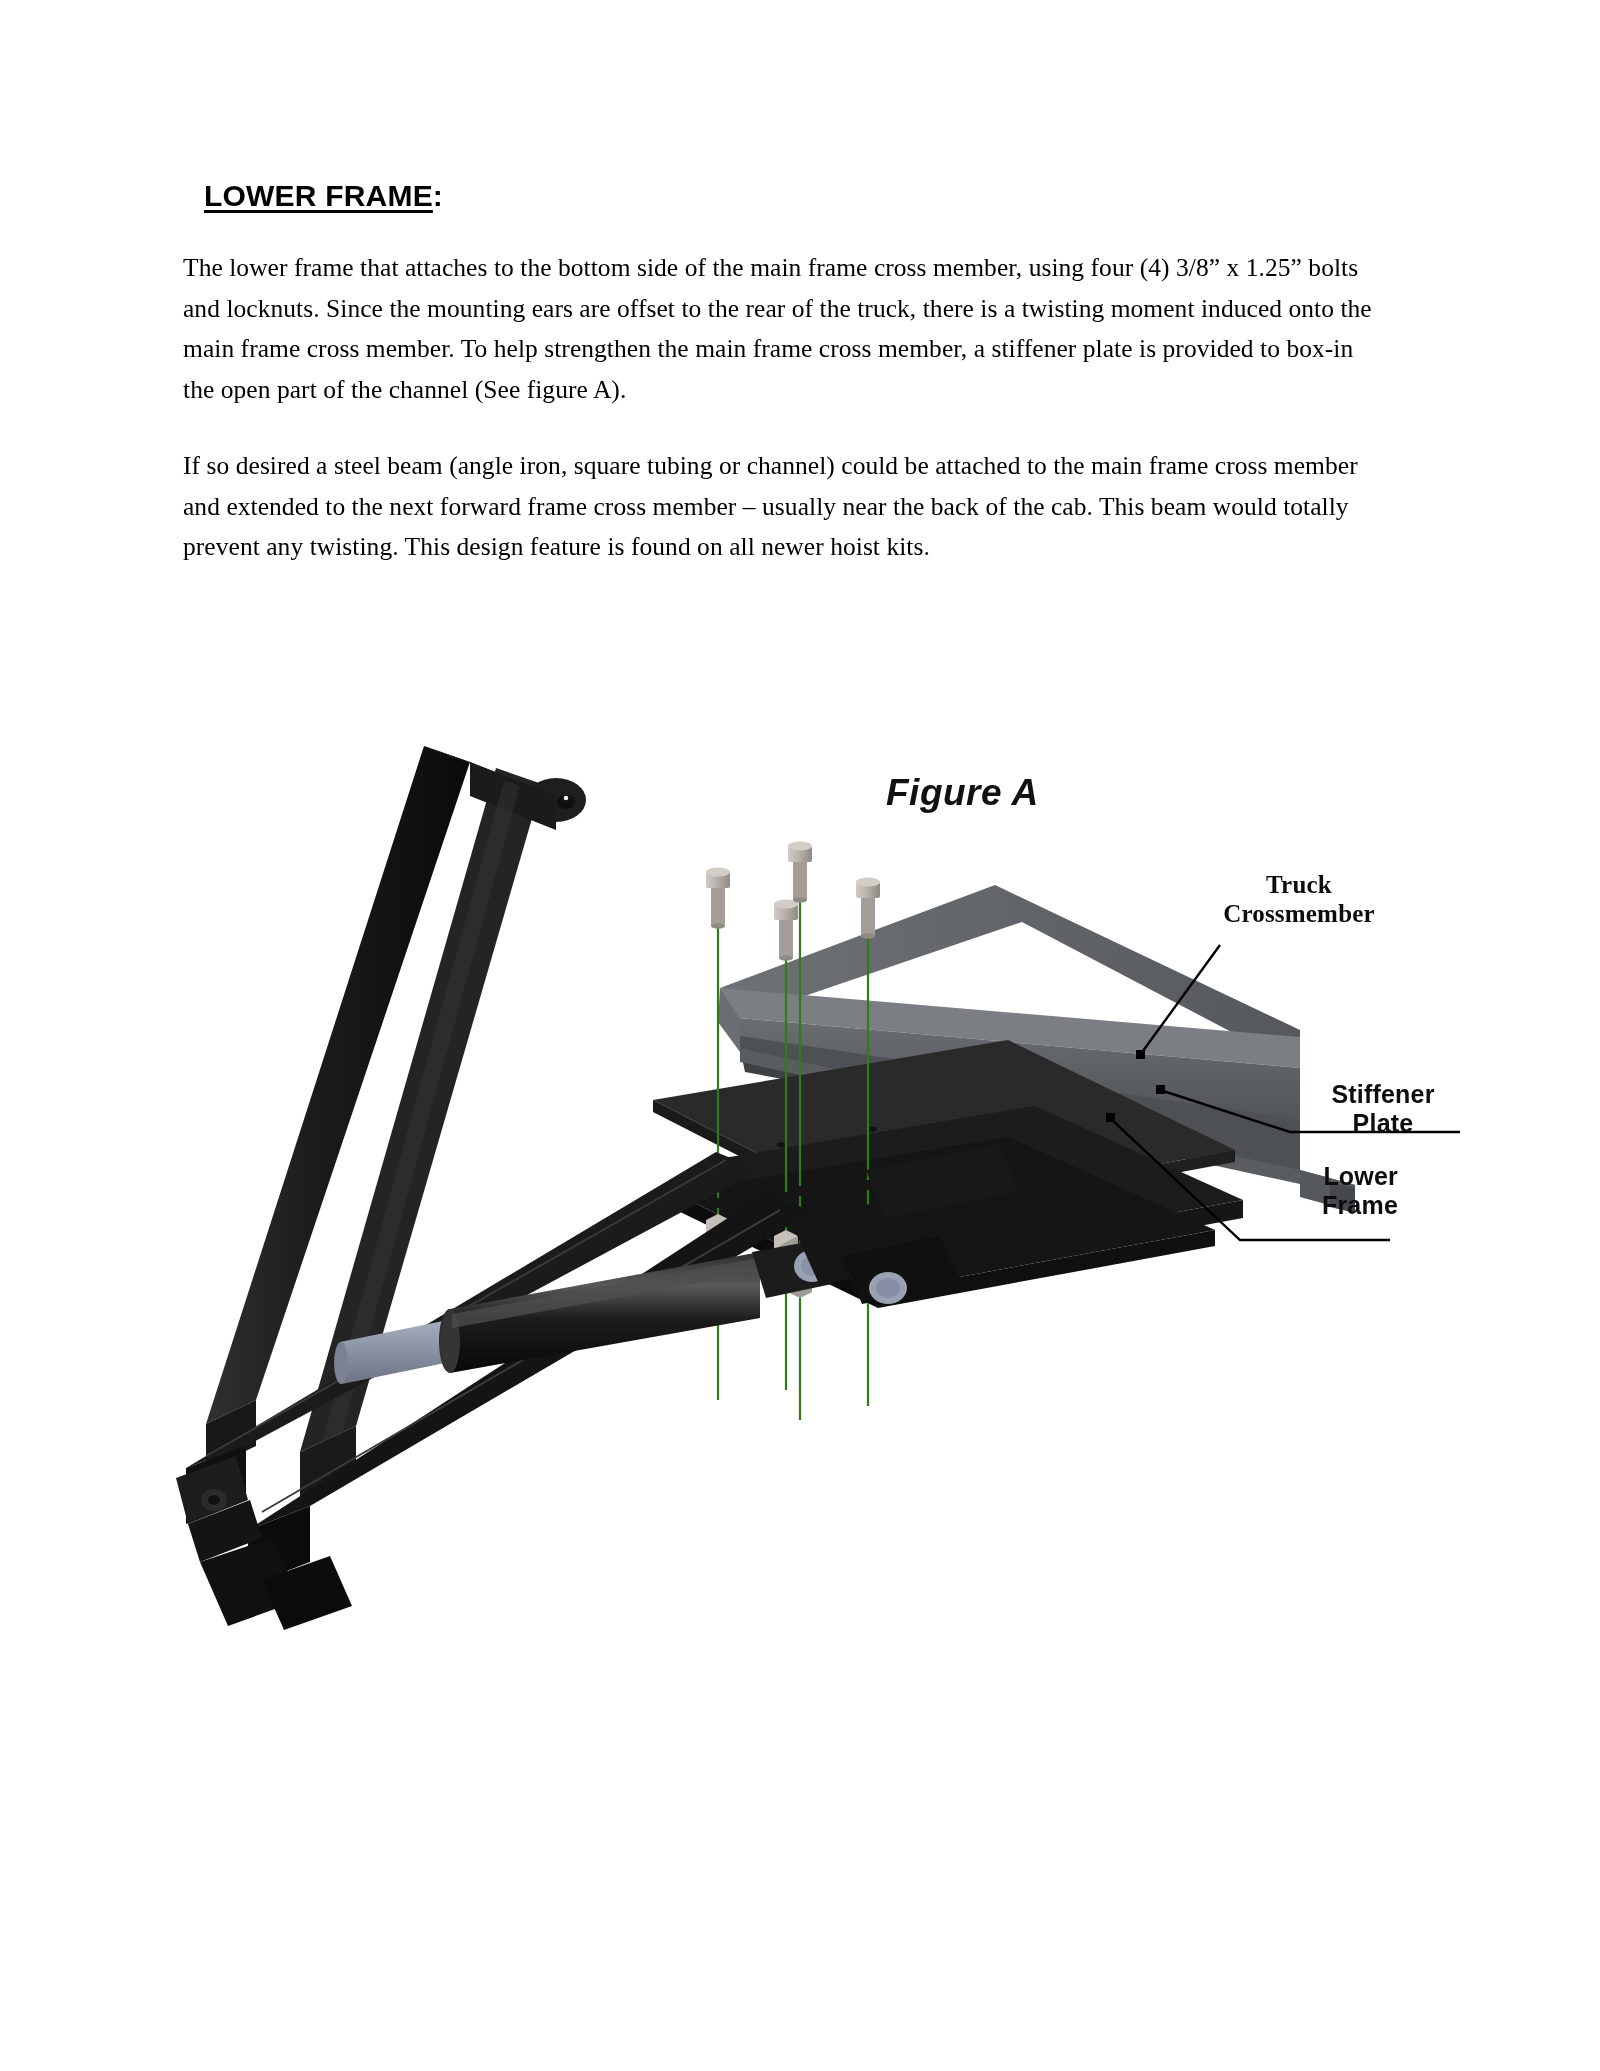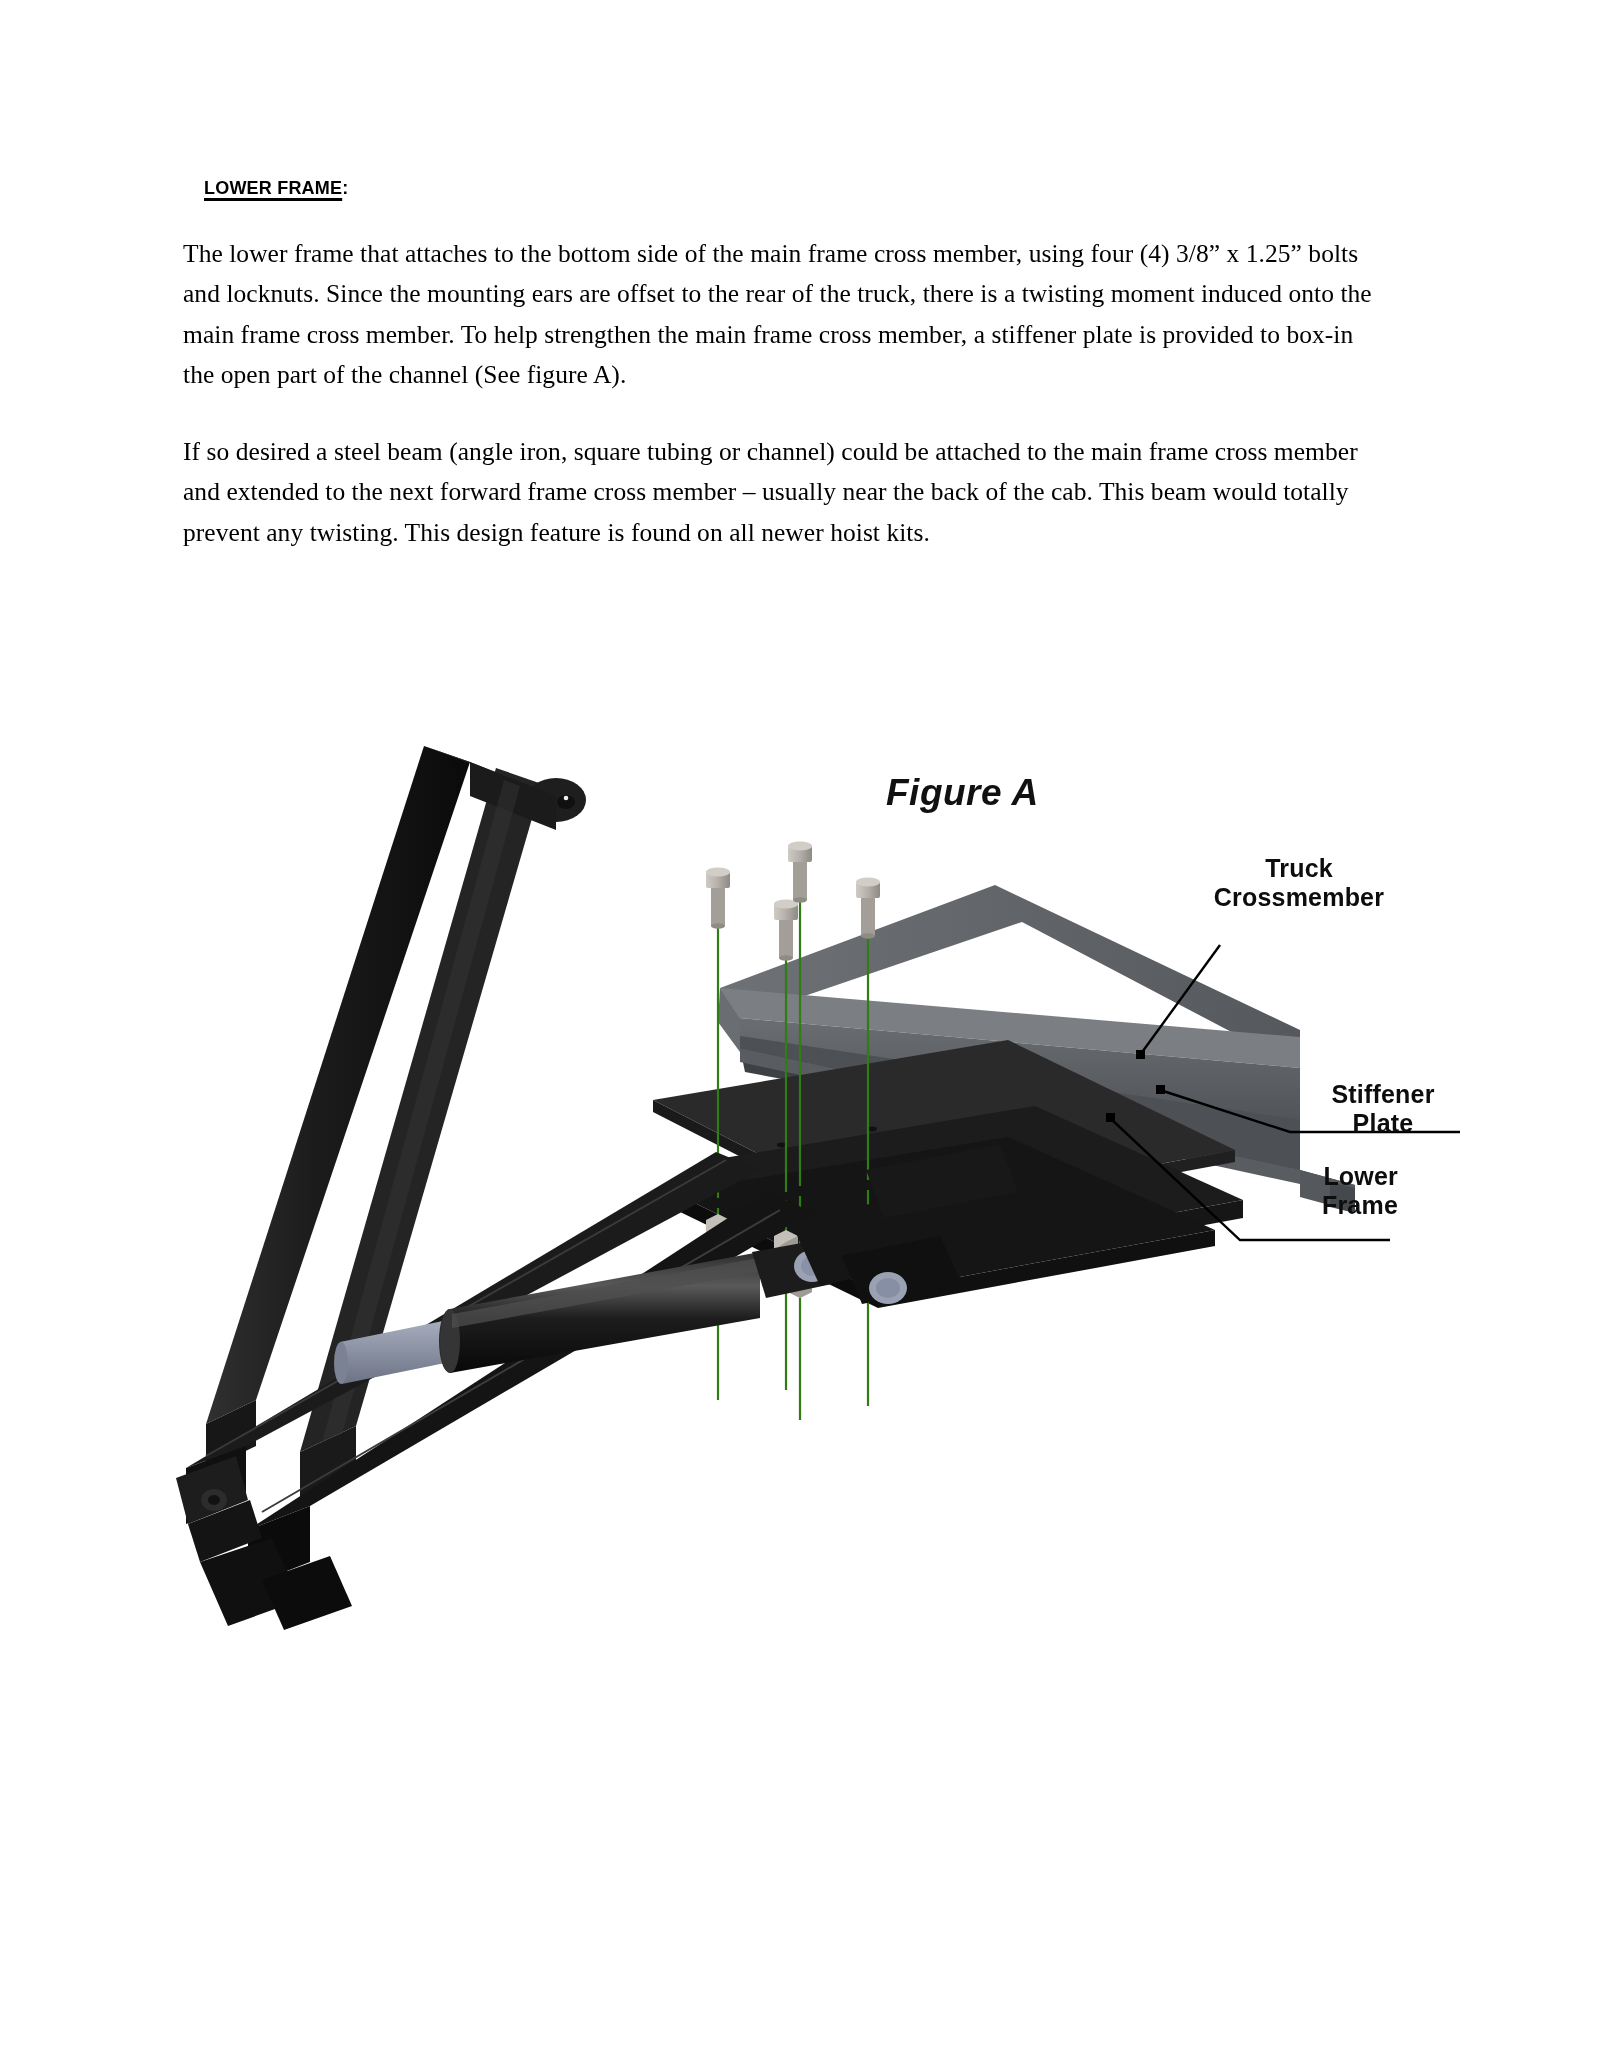--- a/index.html
+++ b/index.html
@@ -23,21 +23,21 @@
   }
 
   
   .text-block {
     position: absolute;
     left: 183px;
     top: 178px;
     width: 1190px;
   }
   .doc-heading {
-    font-size: 18px;
+    font-size: 30px;
     font-weight: bold;
     letter-spacing: 0.2px;
     margin: 0 0 34px 0;
     padding-left: 21px;
     line-height: 1.2;
   }
   .doc-heading .hl-underline {
     text-decoration: underline;
     text-decoration-thickness: 3px;
     text-underline-offset: 4px;
@@ -81,21 +81,21 @@
   .callout-text {
     position: absolute;
     font-size: 25px;
     font-weight: bold;
     line-height: 29px;
     color: #0d0d0d;
     text-align: center;
     white-space: pre-line;
     letter-spacing: 0.2px;
   }
-  #callout-truck { left: 1194px; top: 154px; width: 210px; }
+  #callout-truck { left: 1194px; top: 170px; width: 210px; font-family: Liberation Serif, serif; }
   #callout-stiffener { left: 1288px; top: 380px; width: 190px; }
   #callout-lower { left: 1238px; top: 462px; width: 160px; text-align: right; }
 </style>
 </head>
 <body>
 
 <div class="page">
 
   <div class="text-block">
     <div class="doc-heading"><span class="hl-underline">LOWER FRAME</span><span>:</span></div>

